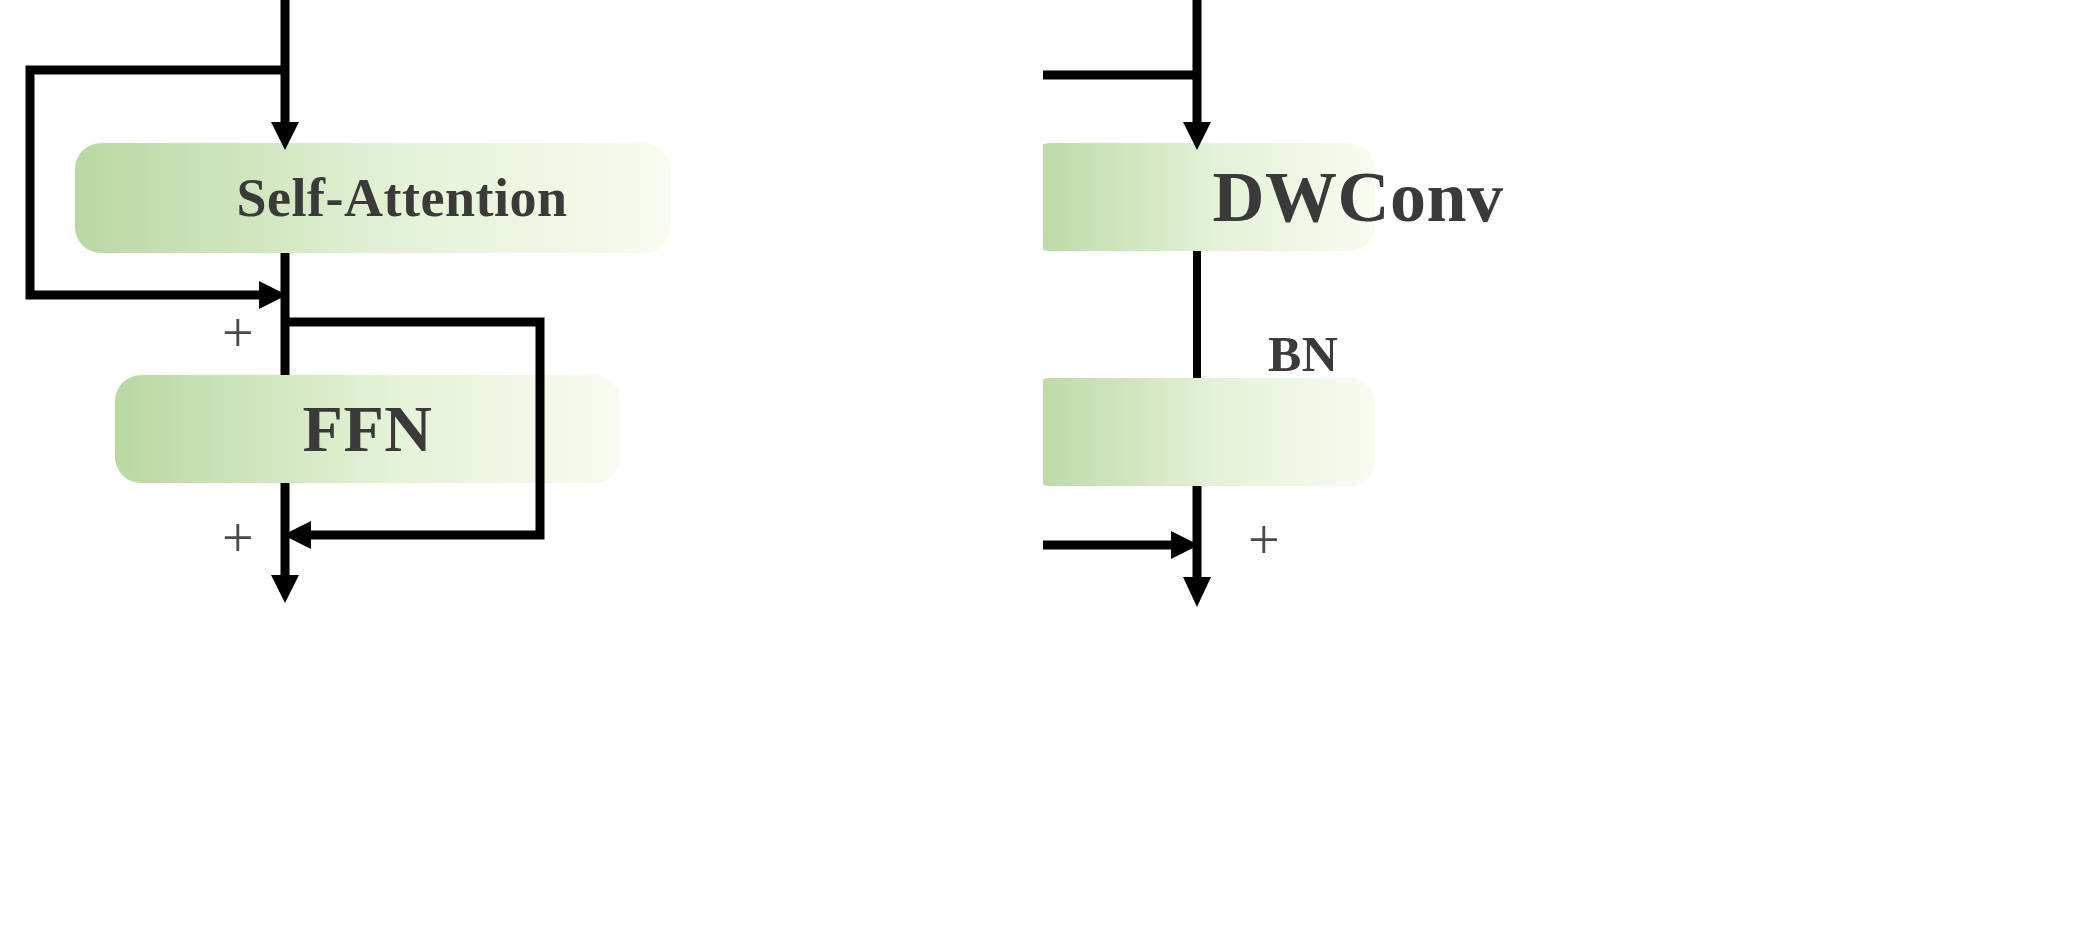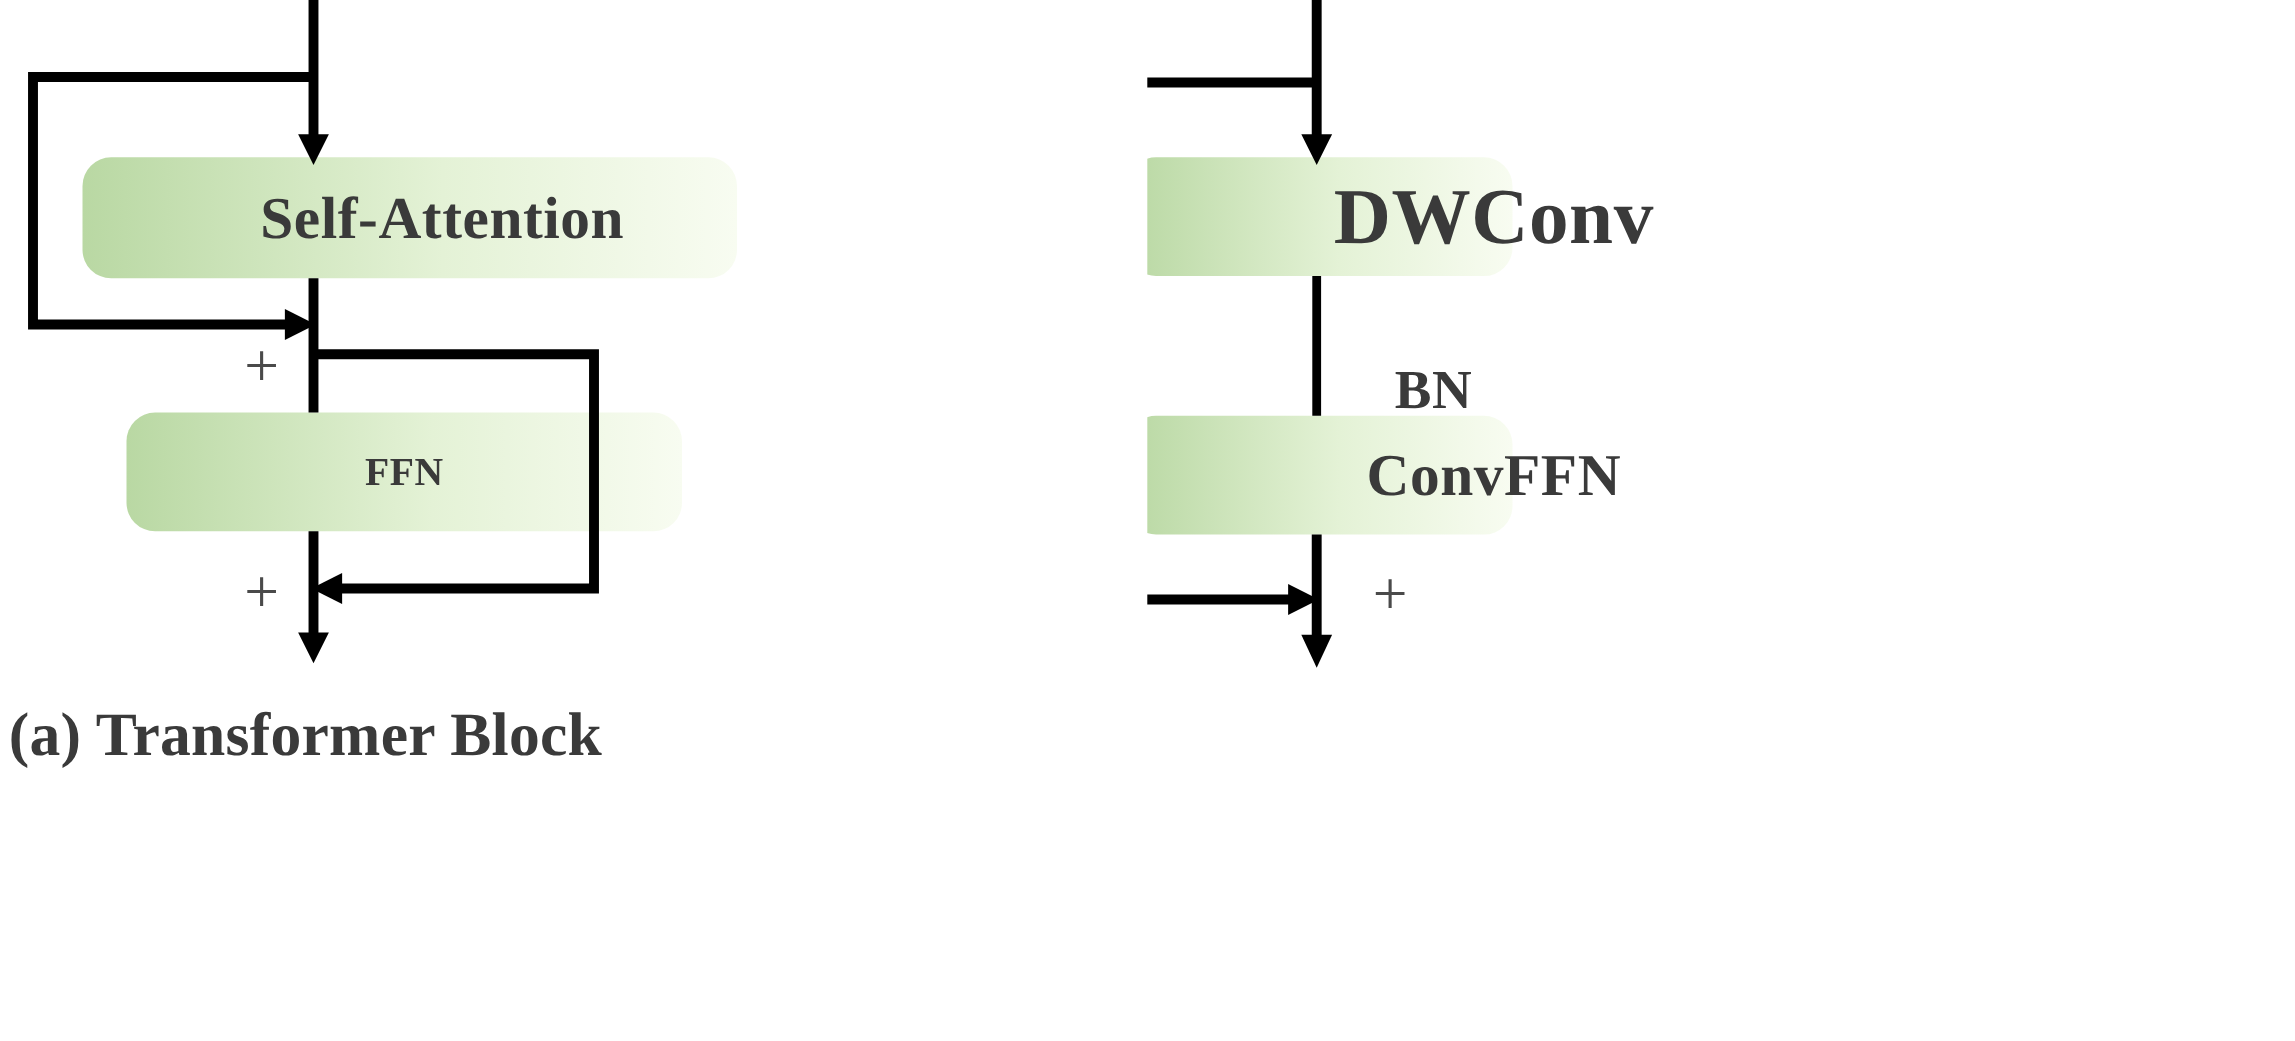--- a/index.html
+++ b/index.html
@@ -71,21 +71,21 @@
     font-family: "Liberation Serif", "DejaVu Serif", serif;
     font-weight: 700;
     font-size: 56px;
     color: #3a3a3a;
     white-space: nowrap;
     letter-spacing: 0.2px;
   }
 
   
   #label-self-attention { left: 75px;  top: 143px; width: 654px; height: 110px; font-size: 54px; }
-  #label-ffn           { left: 115px; top: 375px; width: 505px; height: 108px; font-size: 36px; }
+  #label-ffn           { left: 115px; top: 375px; width: 505px; height: 108px; font-size: 66px; }
   #plus-a-1            { left: 222px; top: 305px; font-size: 56px; }
   #plus-a-2            { left: 222px; top: 510px; font-size: 56px; }
   #caption-a           { left: 8px;   top: 636px; }
 
   
   #label-dwconv  { left: 140px; top: 143px; width: 350px; height: 108px; font-size: 72px; }
   #label-convffn { left: 140px; top: 378px; width: 350px; height: 108px; font-size: 54px; }
   #label-bn      { left: 225px; top: 285px; font-size: 50px; margin-top: 40px; }
   #plus-b-1      { left: 205px; top: 512px; font-size: 56px; }
   #caption-b     { left: 0px;   top: 636px; }
@@ -133,21 +133,20 @@
     </svg>
 
     <div class="block-label" id="label-self-attention">Self-Attention</div>
 
     <div class="block-label" id="label-ffn">FFN</div>
 
     <div class="plus-sign" id="plus-a-1">+</div>
 
     <div class="plus-sign" id="plus-a-2">+</div>
 
-    <div class="caption" id="caption-a">(a) Transformer  Block</div>
   </div>
 
   <div class="panel" id="panel-b">
 
     <svg class="svg-layer" viewBox="0 0 1043 946" width="1043" height="946" aria-hidden="true">
       <defs>
         <linearGradient id="gradBlockB1" x1="0" y1="0" x2="1" y2="0">
           <stop offset="0%" stop-color="#b9d8a3"></stop>
           <stop offset="55%" stop-color="#e4f2d6"></stop>
           <stop offset="100%" stop-color="#f8fcf1"></stop>
@@ -169,21 +168,20 @@
       <path d="M128,531 L128,559 L156,545 Z" fill="#000000"></path>
 
       <path d="M154,251 L154,378" stroke="#000000" stroke-width="8" fill="none"></path>
 
       <path d="M154,486 L154,580" stroke="#000000" stroke-width="9" fill="none"></path>
       <path d="M140,577 L168,577 L154,607 Z" fill="#000000"></path>
     </svg>
 
     <div class="block-label" id="label-dwconv">DWConv</div>
 
-    <div class="block-label" id="label-convffn">ConvFFN</div>
 
     <div class="edge-label" id="label-bn">BN</div>
 
     <div class="plus-sign" id="plus-b-1">+</div>
 
   </div>
 
 </div>
 
 </body></html>

